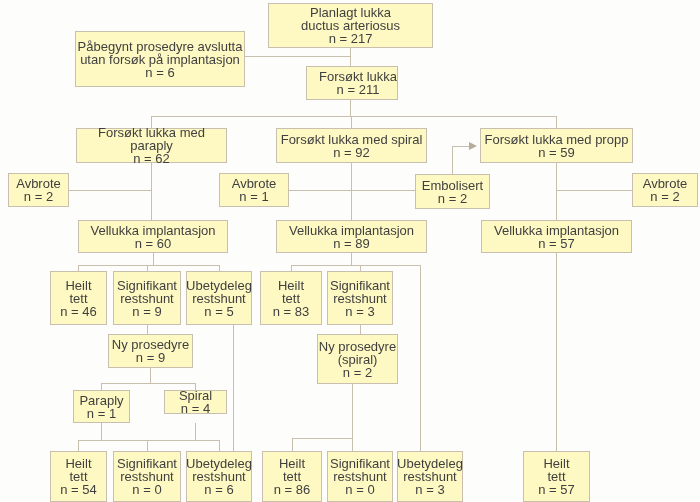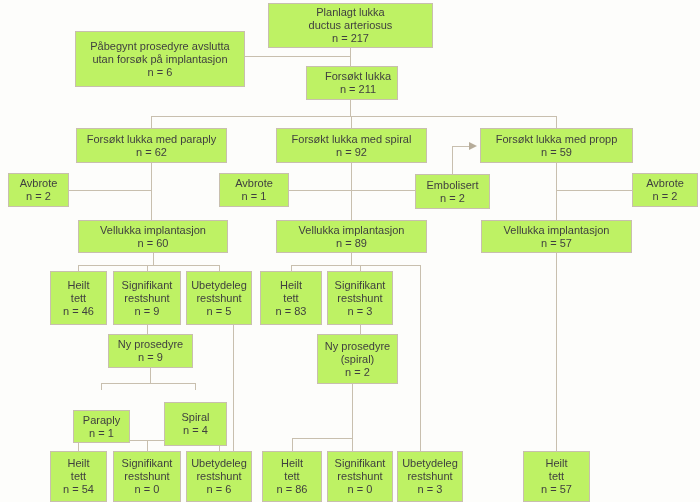--- a/index.html
+++ b/index.html
@@ -9,29 +9,29 @@
   }
   #stage{
     position:relative;
     width:700px;height:502px;
     background:#fdfdfb;
     overflow:hidden;
   }
   .box{
     position:absolute;
     box-sizing:border-box;
-    background:#bef264;
+    background:#fef9c3;
     border:1px solid #c8bfae;
     display:flex;
     flex-direction:column;
     align-items:center;
     justify-content:center;
     text-align:center;
     color:#3f3f3f;
-    font-size:11px;
+    font-size:13px;
     line-height:13px;
   }
   .lbl{white-space:pre-line;}
   .n{white-space:nowrap;text-align:center;}
   .h,.v{position:absolute;background:#c8bfae;}
   .h{height:1px;}
   .v{width:1px;}
   .arrowhead{
     position:absolute;
     width:0;height:0;
@@ -200,26 +200,26 @@
     <span class="lbl">Ny prosedyre</span>
     <span class="n">n = 9</span>
   </div>
 
   <div class="box" style="left:317px;top:334px;width:81px;height:50px;">
     <span class="lbl">Ny prosedyre
 (spiral)</span>
     <span class="n">n = 2</span>
   </div>
 
-  <div class="box" style="left:73px;top:390px;width:57px;height:33px;margin-top:20px;">
+  <div class="box" style="left:73px;top:390px;width:57px;height:33px;">
     <span class="lbl">Paraply</span>
     <span class="n">n = 1</span>
   </div>
 
-  <div class="box" style="left:164px;top:390px;width:63px;height:44px;margin-top:12px;">
+  <div class="box" style="left:164px;top:390px;width:63px;height:24px;">
     <span class="lbl">Spiral</span>
     <span class="n">n = 4</span>
   </div>
 
   <div class="box" style="left:50px;top:451px;width:57px;height:51px;">
     <span class="lbl">Heilt
 tett</span>
     <span class="n">n = 54</span>
   </div>
 

